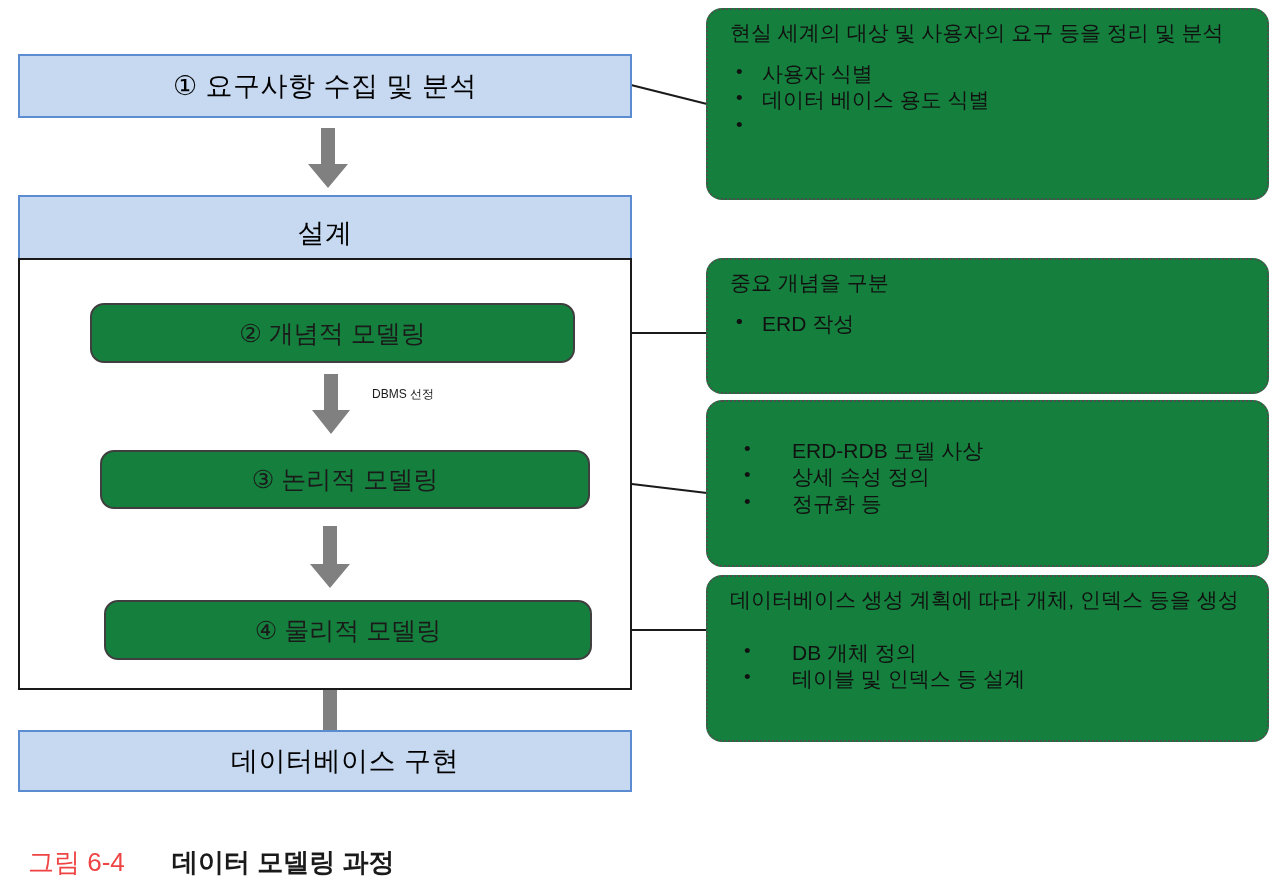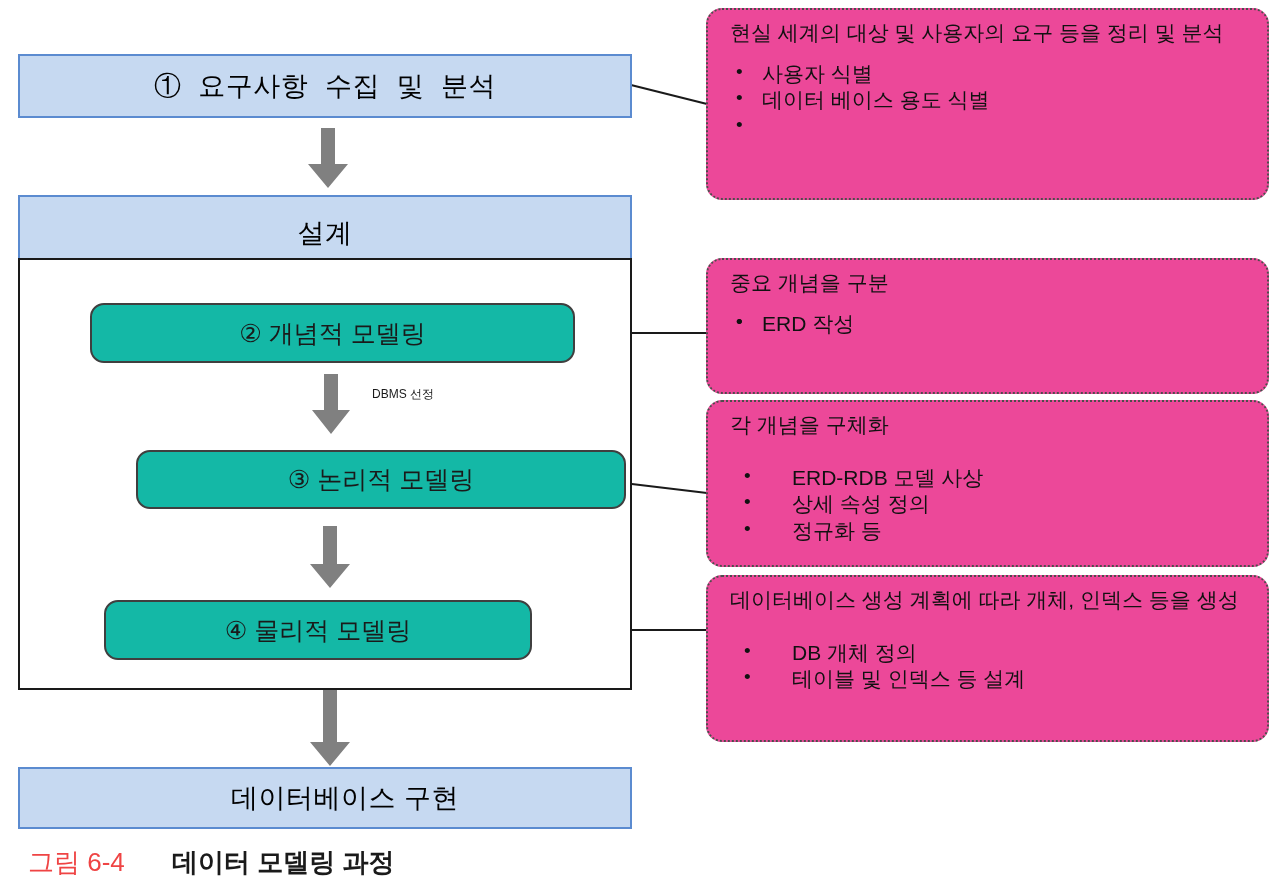--- a/index.html
+++ b/index.html
@@ -22,52 +22,52 @@
     background: #c6d9f1;
     border: 2px solid #5b8bd0;
     box-sizing: border-box;
     display: flex;
     align-items: center;
     justify-content: center;
     font-size: 27px;
     letter-spacing: 0.5px;
     color: #000;
   }
-  #stage-requirements { left: 18px;  top: 54px;  width: 614px; height: 64px; font-family: Liberation Mono, monospace; }
+  #stage-requirements { left: 18px;  top: 54px;  width: 614px; height: 64px; }
   #stage-design       { left: 18px;  top: 195px; width: 614px; height: 76px; }
-  #stage-implement    { left: 18px;  top: 767px; width: 614px; height: 62px; padding-left: 40px; }
+  #stage-implement    { left: 18px;  top: 730px; width: 614px; height: 62px; padding-left: 40px; }
 
   
   #design-container {
     position: absolute;
     left: 18px;
     top: 258px;
     width: 614px;
     height: 432px;
     border: 2px solid #1a1a1a;
     box-sizing: border-box;
     background: #ffffff;
   }
 
   
   .step-box {
     position: absolute;
     border: 2px solid #3f3f3f;
     border-radius: 14px;
     box-sizing: border-box;
-    background: #14b8a6;
+    background: #15803d;
     display: flex;
     align-items: center;
     justify-content: center;
     font-size: 25px;
     color: #1a1a1a;
   }
   #step-conceptual { left: 90px;  top: 303px; width: 485px; height: 60px; }
-  #step-logical    { left: 100px; top: 450px; width: 490px; height: 59px; margin-left: 36px; }
-  #step-physical   { left: 104px; top: 600px; width: 428px; height: 60px; justify-content: center; }
+  #step-logical    { left: 100px; top: 450px; width: 490px; height: 59px; }
+  #step-physical   { left: 104px; top: 600px; width: 488px; height: 60px; justify-content: center; }
 
   
   .block-arrow {
     position: absolute;
   }
   .block-arrow svg { display: block; }
 
   
   #dbms-label {
     position: absolute;
@@ -85,21 +85,21 @@
     width: 1280px; height: 893px;
     pointer-events: none;
   }
 
   
   .callout {
     position: absolute;
     border: 2px dotted #4d4d4d;
     border-radius: 16px;
     box-sizing: border-box;
-    background: #ec4899;
+    background: #15803d;
     padding: 10px 16px 8px 22px;
   }
   #callout-1 { left: 706px; top: 8px;   width: 563px; height: 192px; }
   #callout-2 { left: 706px; top: 258px; width: 563px; height: 136px; }
   #callout-3 { left: 706px; top: 400px; width: 563px; height: 167px; }
   #callout-4 { left: 706px; top: 575px; width: 563px; height: 167px; }
 
   .callout-heading {
     font-size: 21px;
     line-height: 1.28;
@@ -221,21 +221,20 @@
 
 <div class="callout" id="callout-2">
   <p class="callout-heading">중요 개념을 구분</p>
   <ul class="callout-list gap-top">
     <li><span class="bullet">•</span></li>
     <li><span class="bullet">•</span><span>ERD 작성</span></li>
   </ul>
 </div>
 
 <div class="callout" id="callout-3">
-  <p class="callout-heading">각 개념을 구체화</p>
   <ul class="callout-list indented gap-top-lg">
     <li><span class="bullet">•</span><span>ERD-RDB 모델 사상</span></li>
     <li><span class="bullet">•</span><span>상세 속성 정의</span></li>
     <li><span class="bullet">•</span><span>정규화 등</span></li>
   </ul>
 </div>
 
 <div class="callout" id="callout-4">
   <p class="callout-heading">데이터베이스 생성 계획에 따라 개체, 인덱스 등을 생성</p>
   <ul class="callout-list indented gap-top-lg">

